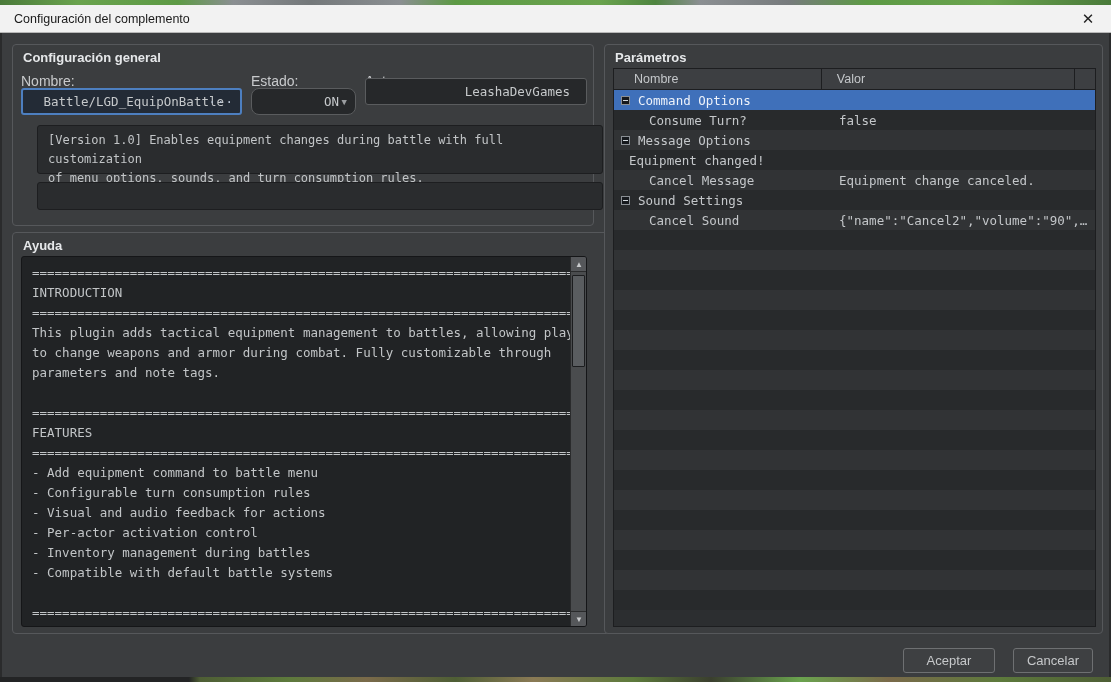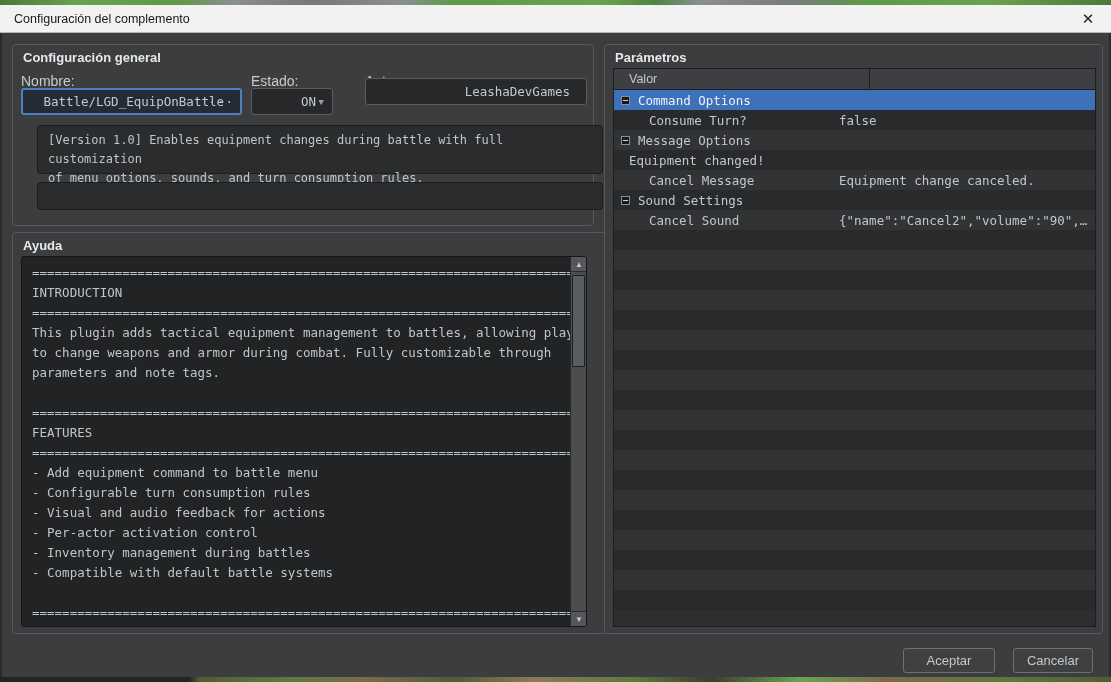--- a/index.html
+++ b/index.html
@@ -31,21 +31,21 @@
   #gb-help    { left:10px; top:199px; width:662px; height:402px; }
   #gb-params  { left:602px; top:11px; width:499px; height:590px; }
 
   .fieldlabel { position:absolute; font-size:14px; color:#c8cacc; }
 
   .tfield { position:absolute; height:27px; background:#26282a; border:1px solid #5a5c5e; border-radius:3px;
     color:#c6c9cb; font-size:12.5px; line-height:25px; padding:0 16px;
     font-family:"DejaVu Sans Mono","Liberation Mono",monospace; white-space:nowrap; overflow:hidden;text-align:right; }
   #name-field { left:8px; top:43px; width:221px; background:#232b36; border:2px solid #4d7fc0; line-height:23px; }
   #name-field .dots { position:absolute; right:6px; top:0; color:#b9c4d2; letter-spacing:1px; cursor:pointer; }
-  #status-field { left:238px; top:43px; width:82px; cursor:pointer; }
+  #status-field { left:238px; top:43px; width:105px; cursor:pointer;border-radius:8px; }
   #status-field .arrow { position:absolute; right:8px; top:1px; font-size:9px; color:#9a9da0; }
   #author-field { left:352px; top:33px; width:222px; }
 
   .descbox { position:absolute; left:24px; background:#2a2c2e; border:1px solid #1d1e20; border-radius:3px;
     width:566px; color:#c2c5c7; font-size:12px; line-height:19px; padding:5px 10px;
     font-family:"DejaVu Sans Mono","Liberation Mono",monospace; }
   #desc-box { top:80px; height:49px; }
   #extra-box { top:137px; height:28px; }
 
   
@@ -155,20 +155,21 @@
           <div class="thumb"></div>
           <div class="btn down">▼</div>
         </div>
       </div>
     </div>
 
     <div class="groupbox" id="gb-params">
       <div class="gtitle">Parámetros</div>
       <div class="ptable">
         <div class="phead">
+          <div class="hc c-name">Nombre</div>
           <div class="hc c-val">Valor</div>
           <div class="hc c-gut"></div>
         </div>
         <div>
             <div class="prow dark group selected">
               <div class="nc">
                 <span class="expander"></span>
                 <span>Command Options</span>
               </div>
               <div class="vc"></div>

